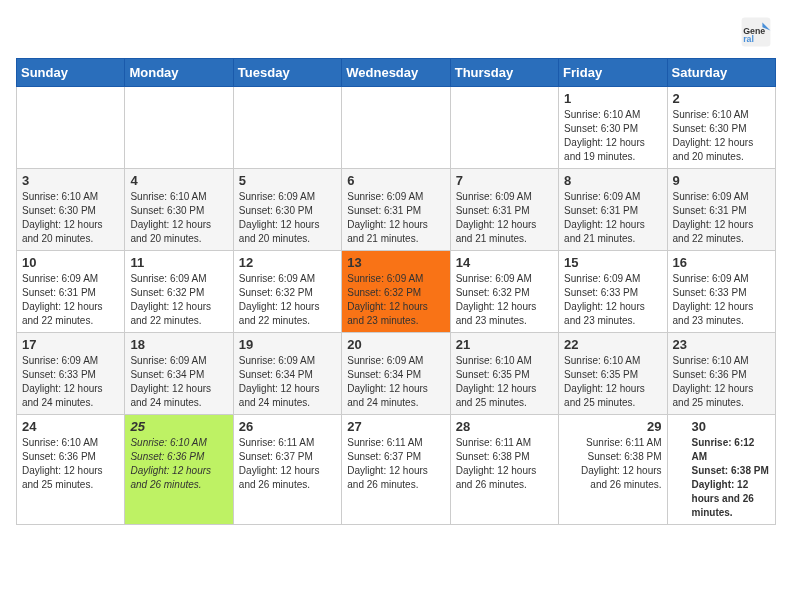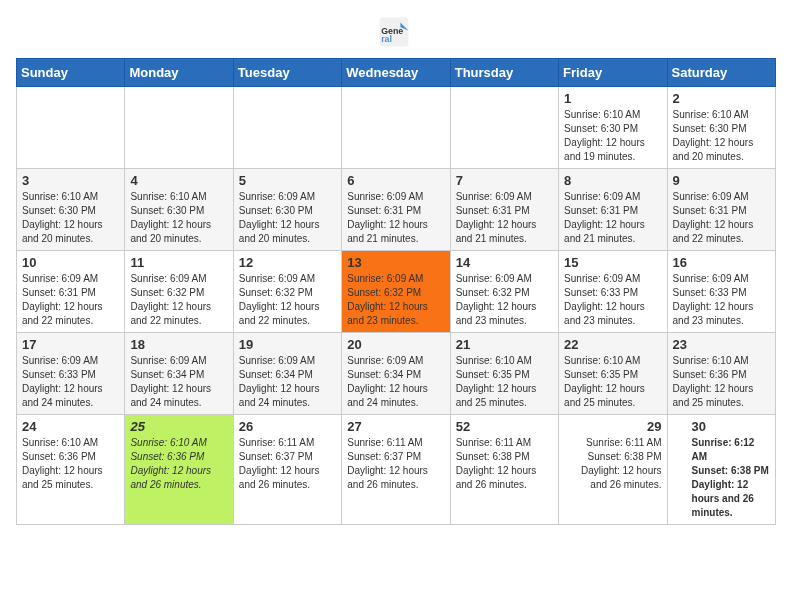--- a/index.html
+++ b/index.html
@@ -5,21 +5,21 @@
     * { box-sizing: border-box; margin: 0; padding: 0; }
     body {
       font-family: Arial, sans-serif;
       background: #fff;
       width: 792px;
       min-height: 612px;
       padding: 16px;
     }
     .header-area {
       display: flex;
-      justify-content: center;
+      justify-content: flex-end;
       align-items: flex-start;
       margin-bottom: 10px;
     }
     .logo {
       display: flex;
       align-items: center;
       gap: 4px;
     }
     .logo-text-general {
       font-size: 18px;
@@ -297,21 +297,21 @@
 Sunset: 6:37 PM
 Daylight: 12 hours and 26 minutes.</div>
         </td>
         <td style="background-color: rgb(255, 255, 255);">
           <span class="day-num">27</span>
           <div class="day-info" style="white-space: pre-line;">Sunrise: 6:11 AM
 Sunset: 6:37 PM
 Daylight: 12 hours and 26 minutes.</div>
         </td>
         <td style="background-color: rgb(255, 255, 255);">
-          <span class="day-num">52</span>
+          <span class="day-num">28</span>
           <div class="day-info" style="white-space: pre-line;">Sunrise: 6:11 AM
 Sunset: 6:38 PM
 Daylight: 12 hours and 26 minutes.</div>
         </td>
         <td style="background-color: rgb(255, 255, 255); text-align: right;">
           <span class="day-num">29</span>
           <div class="day-info" style="white-space: pre-line;">Sunrise: 6:11 AM
 Sunset: 6:38 PM
 Daylight: 12 hours and 26 minutes.</div>
         </td>

